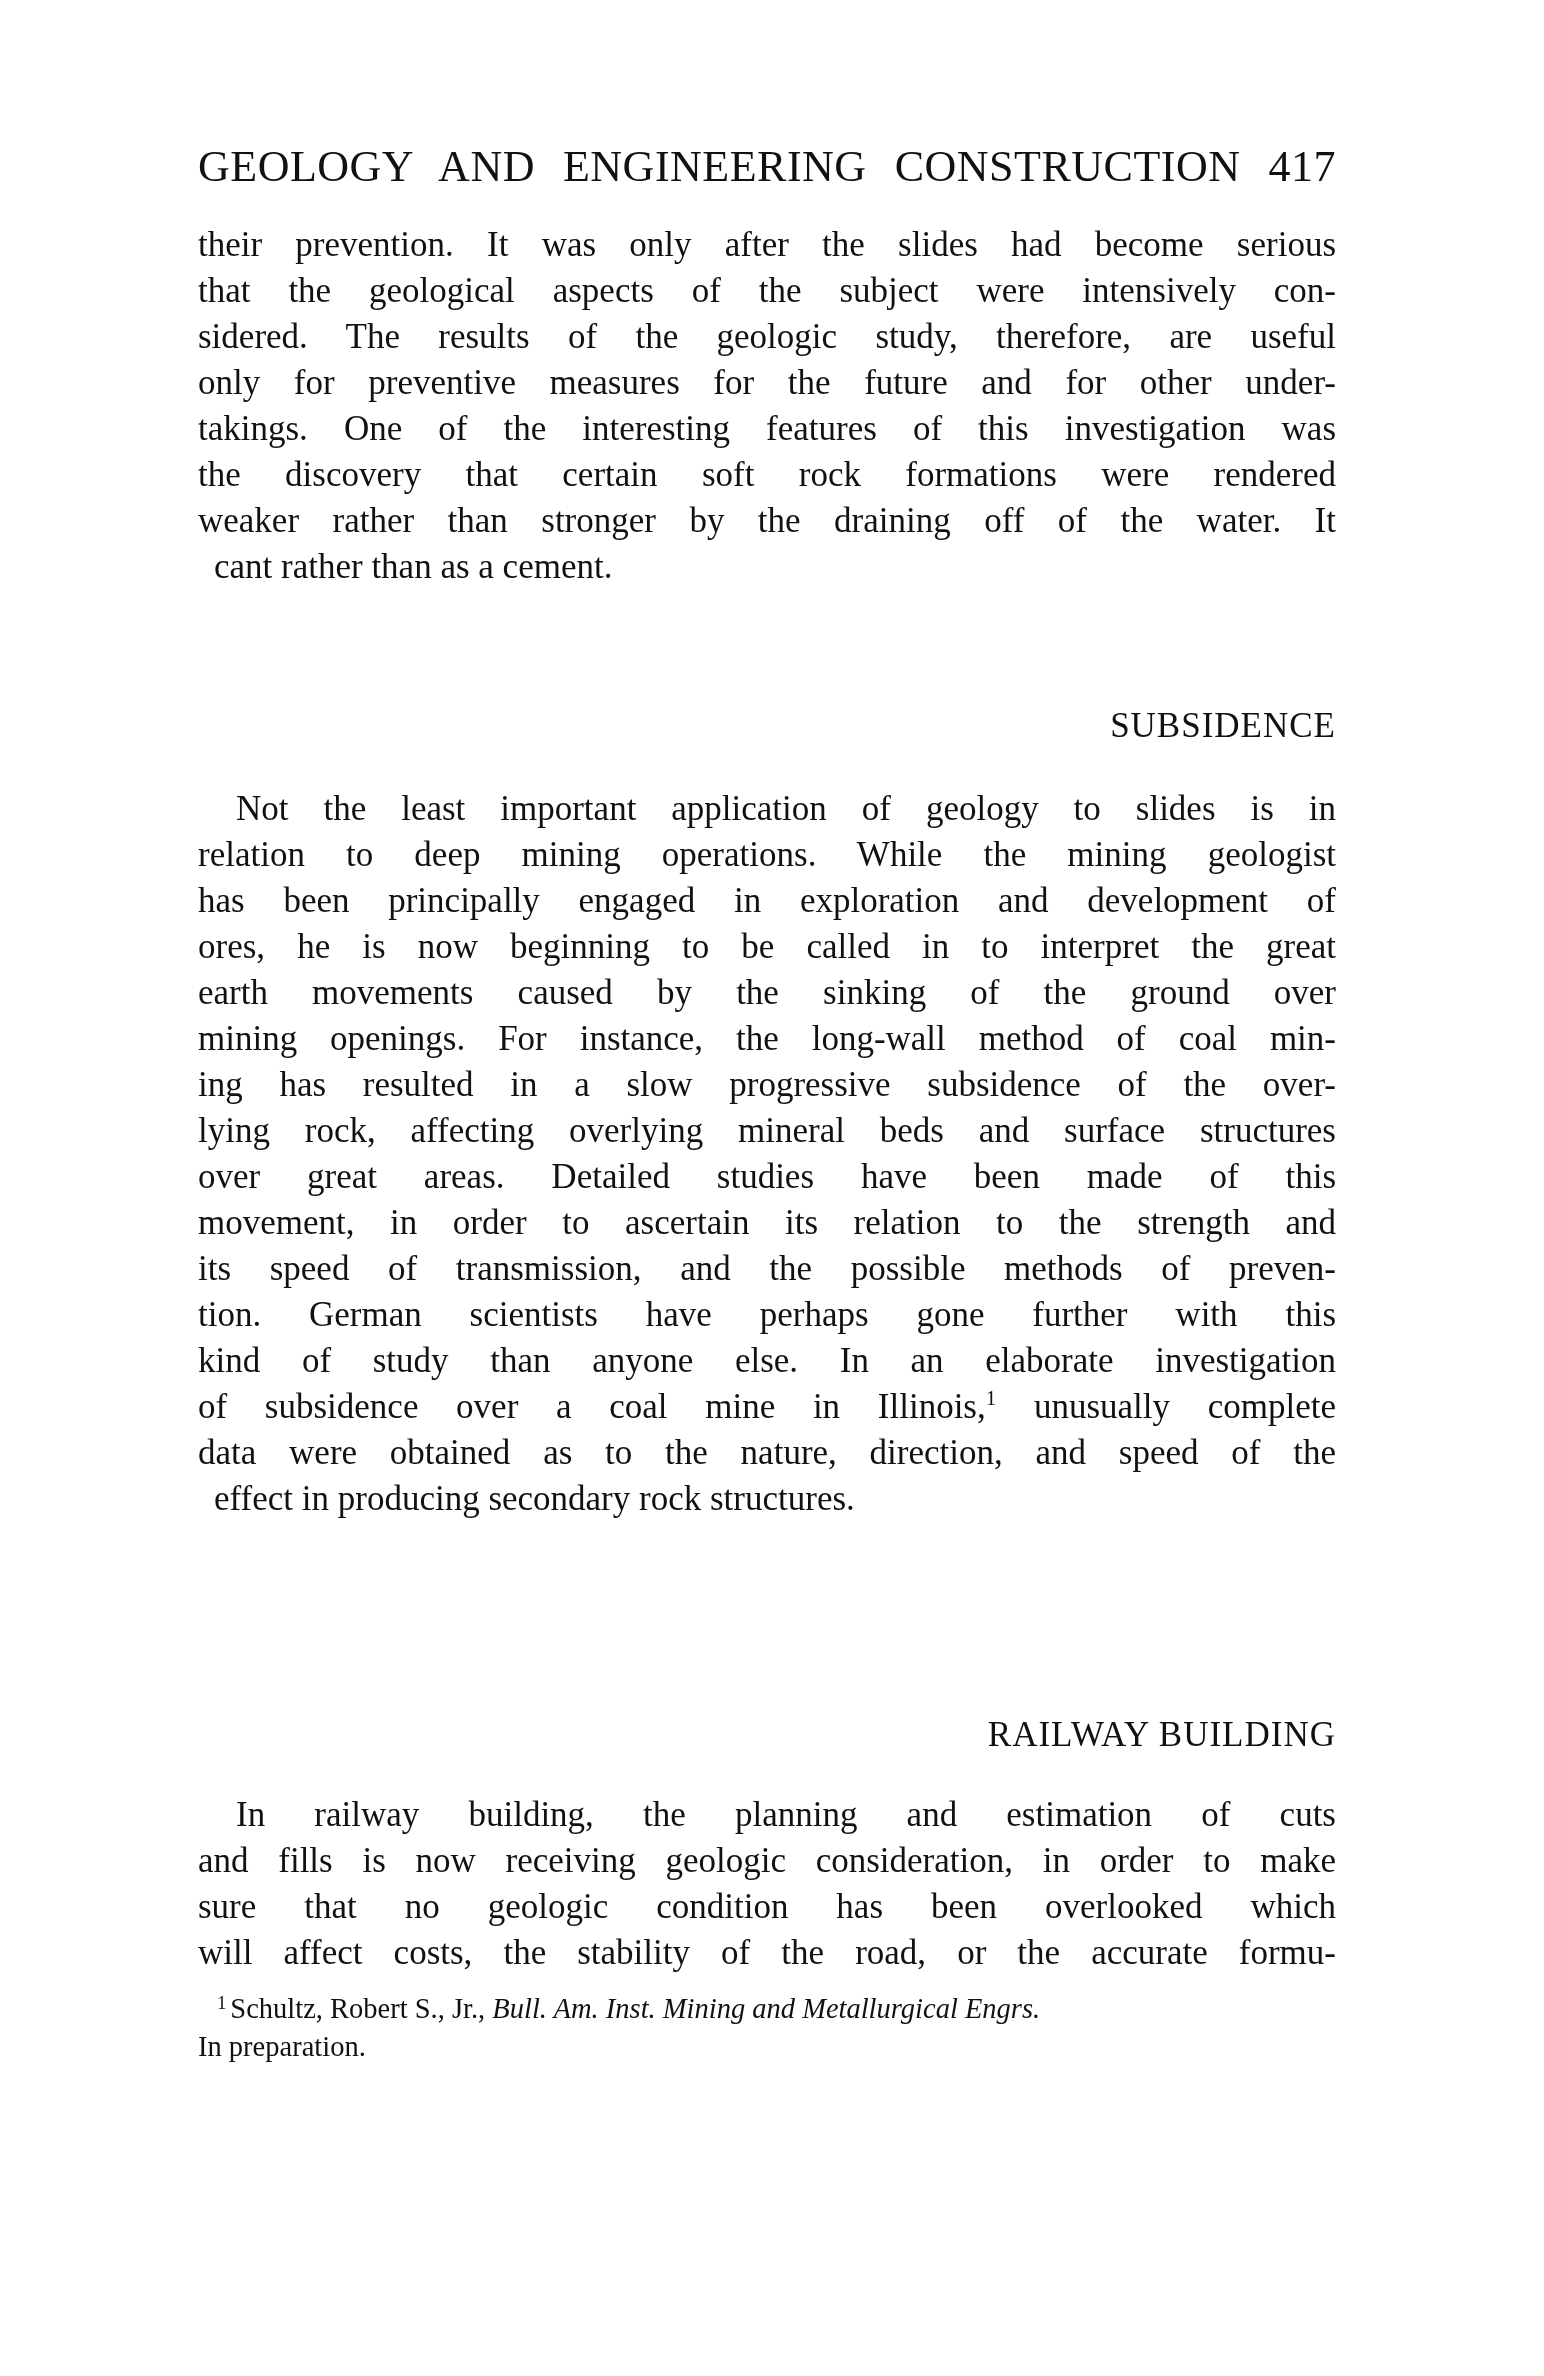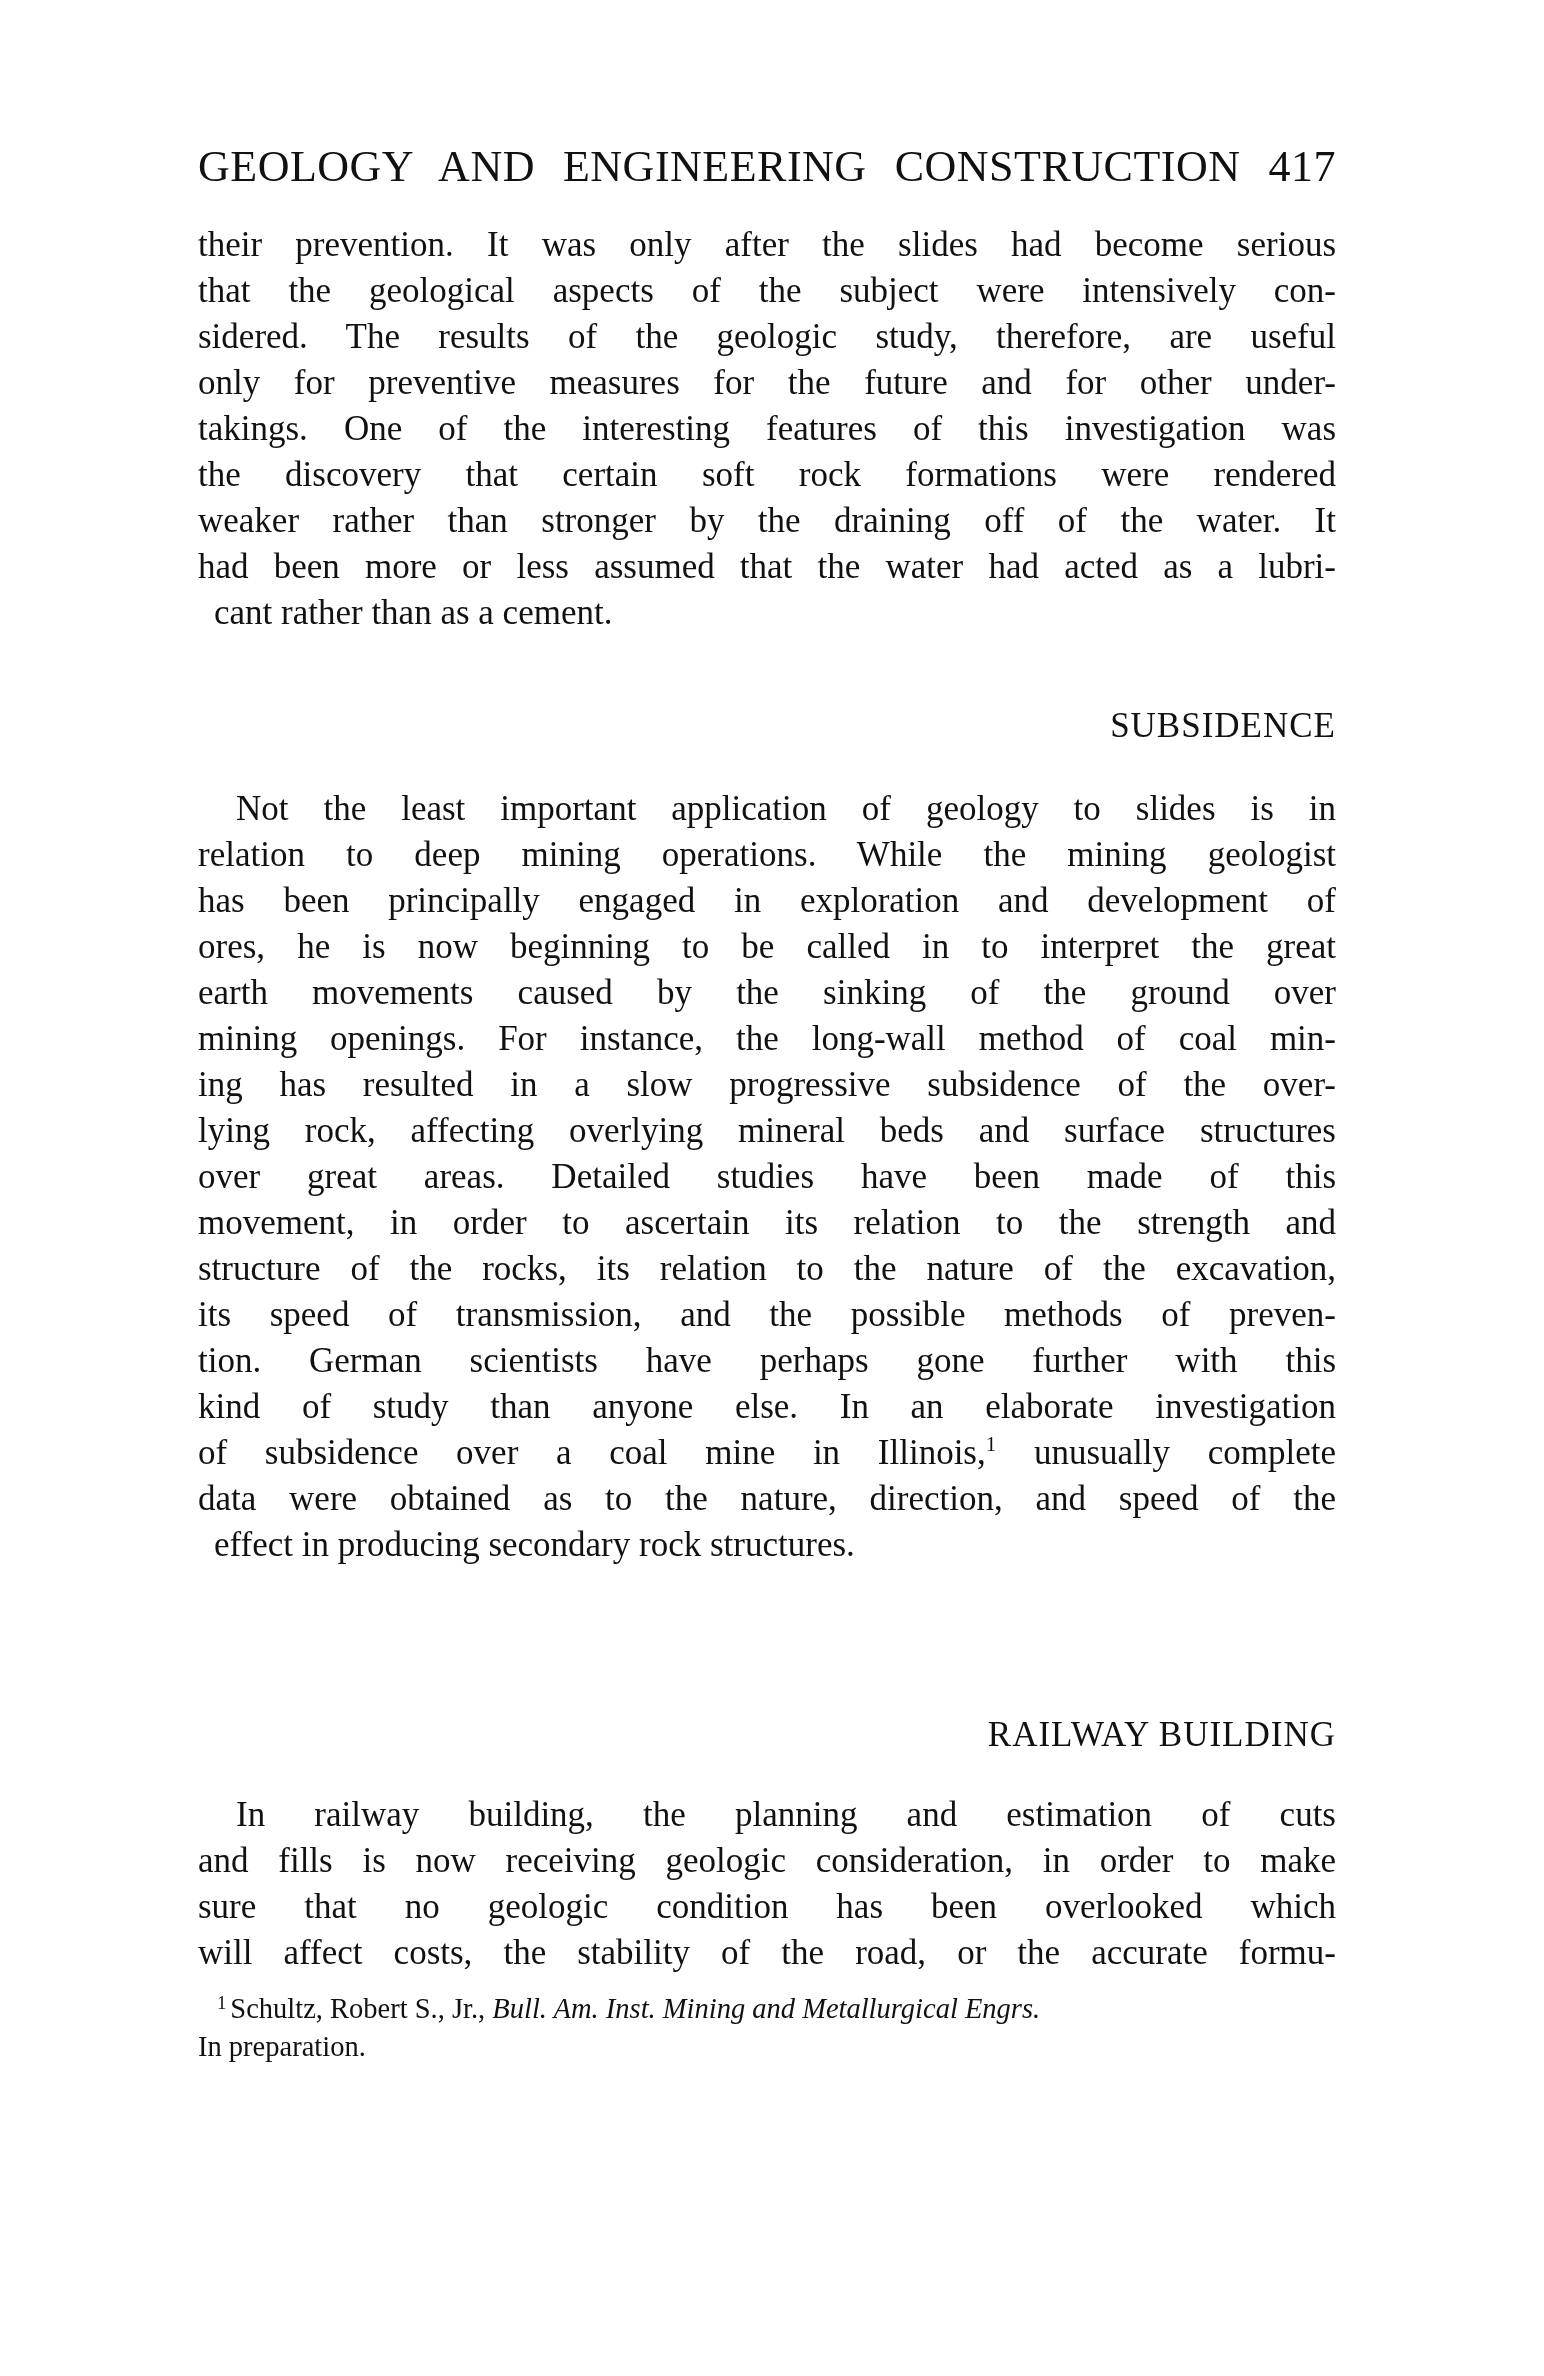--- a/index.html
+++ b/index.html
@@ -46,38 +46,36 @@
   <div class="running-head"><span>GEOLOGY AND ENGINEERING CONSTRUCTION</span> <span>417</span></div>
 
   <div class="para" style="top:222px">
     <span class="line">their prevention.  It was only after the slides had become serious</span>
     <span class="line">that the geological aspects of the subject were intensively con-</span>
     <span class="line">sidered.  The results of the geologic study, therefore, are useful</span>
     <span class="line">only for preventive measures for the future and for other under-</span>
     <span class="line">takings.  One of the interesting features of this investigation was</span>
     <span class="line">the discovery that certain soft rock formations were rendered</span>
     <span class="line">weaker rather than stronger by the draining off of the water.  It</span>
-    <span class="line">had been more or less assumed that the water had acted as a lubri-</span>
     <span class="line last">cant rather than as a cement.</span>
   </div>
 
   <div class="heading" style="top:706px">SUBSIDENCE</div>
 
   <div class="para" style="top:786px">
     <span class="line indent">Not the least important application of geology to slides is in</span>
     <span class="line">relation to deep mining operations.  While the mining geologist</span>
     <span class="line">has been principally engaged in exploration and development of</span>
     <span class="line">ores, he is now beginning to be called in to interpret the great</span>
     <span class="line">earth movements caused by the sinking of the ground over</span>
     <span class="line">mining openings.  For instance, the long-wall method of coal min-</span>
     <span class="line">ing has resulted in a slow progressive subsidence of the over-</span>
     <span class="line">lying rock, affecting overlying mineral beds and surface structures</span>
     <span class="line">over great areas.  Detailed studies have been made of this</span>
     <span class="line">movement, in order to ascertain its relation to the strength and</span>
-    <span class="line">structure of the rocks, its relation to the nature of the excavation,</span>
     <span class="line">its speed of transmission, and the possible methods of preven-</span>
     <span class="line">tion.  German scientists have perhaps gone further with this</span>
     <span class="line">kind of study than anyone else.  In an elaborate investigation</span>
     <span class="line"><span>of subsidence over a coal mine in Illinois,</span><sup>1</sup><span> unusually complete</span></span>
     <span class="line">data were obtained as to the nature, direction, and speed of the</span>
     <span class="line last">effect in producing secondary rock structures.</span>
   </div>
 
   <div class="heading" style="top:1715px">RAILWAY BUILDING</div>
 

